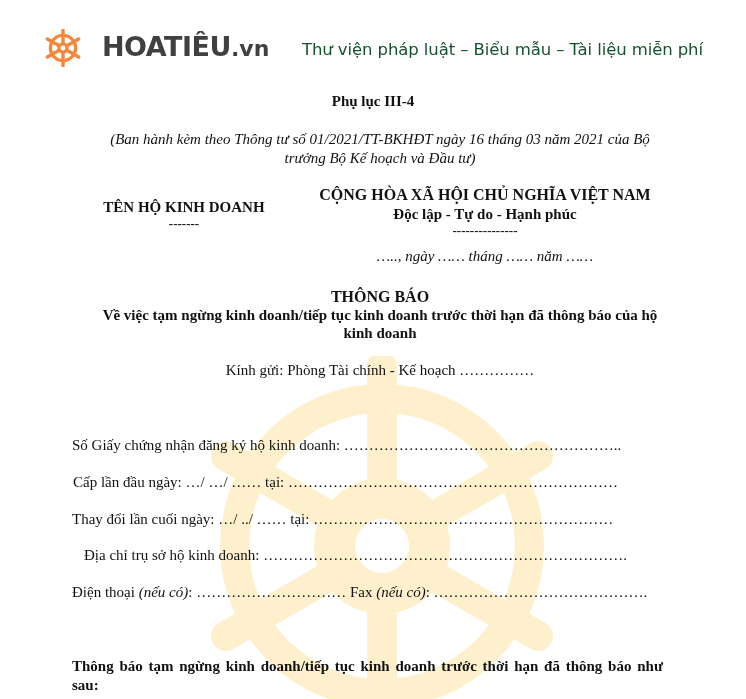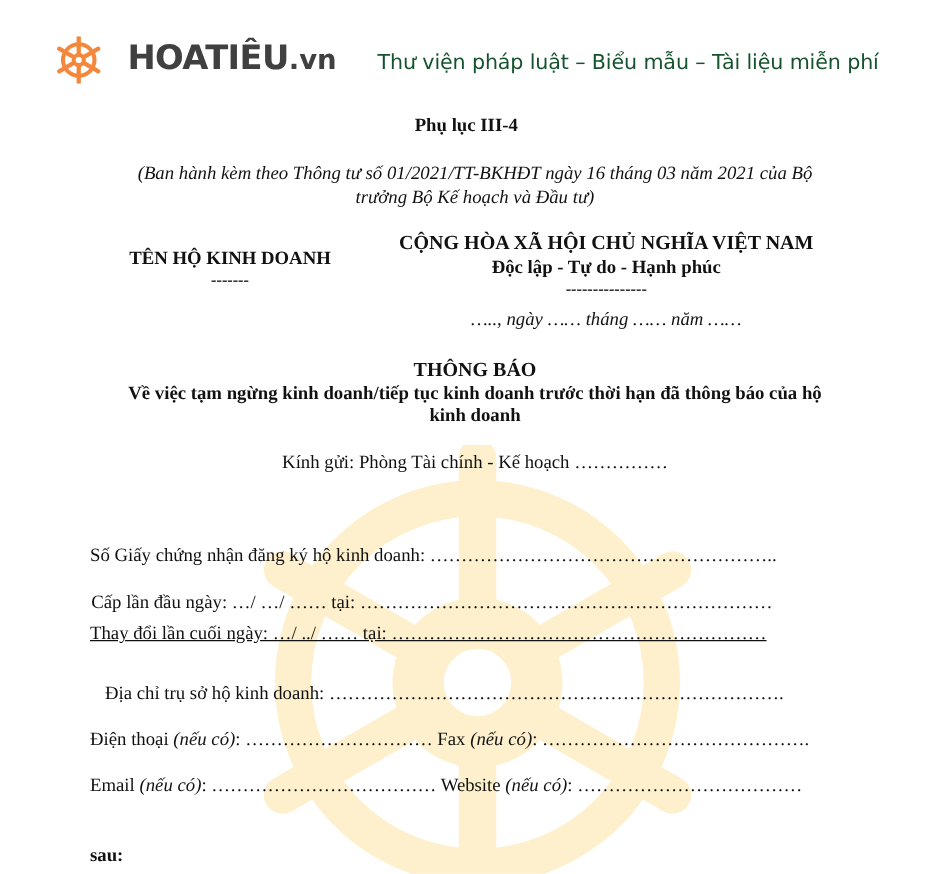--- a/index.html
+++ b/index.html
@@ -81,23 +81,21 @@
   <div class="t i center" style="left:290px; width:390px; top:247px;">….., ngày …… tháng …… năm ……</div>
 
   <div class="t b center" style="left:0; width:760px; top:288px; font-size:16px;">THÔNG BÁO</div>
   <div class="t b center" style="left:0; width:760px; top:306px;">Về việc tạm ngừng kinh doanh/tiếp tục kinh doanh trước thời hạn đã thông báo của hộ</div>
   <div class="t b center" style="left:0; width:760px; top:324px;">kinh doanh</div>
 
   <div class="t center" style="left:0; width:760px; top:361px;">Kính gửi: Phòng Tài chính - Kế hoạch ……………</div>
 
   <div class="t" style="left:72px; top:436px;">Số Giấy chứng nhận đăng ký hộ kinh doanh: ………………………………………………..</div>
   <div class="t" style="left:59px; top:473px;margin-left:14px;">Cấp lần đầu ngày: …/ …/ …… tại: …………………………………………………………</div>
-  <div class="t" style="left:72px; top:498px;text-decoration:underline;">Thay đổi lần cuối ngày: …/ ../ …… tại: ……………………………………………………</div>
+  <div class="t" style="left:72px; top:510px;">Thay đổi lần cuối ngày: …/ ../ …… tại: ……………………………………………………</div>
   <div class="t" style="left:84px; top:546px;">Địa chỉ trụ sở hộ kinh doanh: ……………………………………………………………….</div>
   <div class="t" style="left:72px; top:583px;">
     <span>Điện thoại </span><span class="i">(nếu có)</span><span>: ………………………… </span><span>Fax </span><span class="i">(nếu có)</span><span>: …………………………………….</span>
   </div>
-  <div class="t" style="left:72px; top:620px;">
-    <span>Email </span><span class="i">(nếu có)</span><span>: ……………………………… </span><span>Website </span><span class="i">(nếu có)</span><span>: ………………………………</span>
-  </div>
 
+  <div class="t b" style="left:72px; top:657px; word-spacing:2px;">Thông báo tạm ngừng kinh doanh/tiếp tục kinh doanh trước thời hạn đã thông báo như</div>
   <div class="t b" style="left:72px; top:676px;text-align:right;">sau:</div>
 </div>
 
 </body></html>

